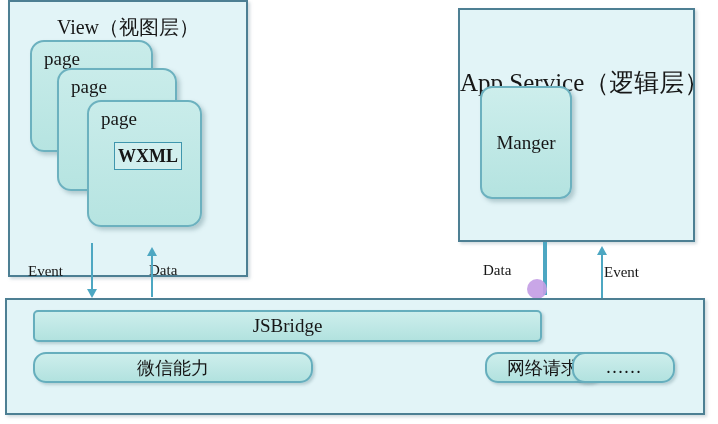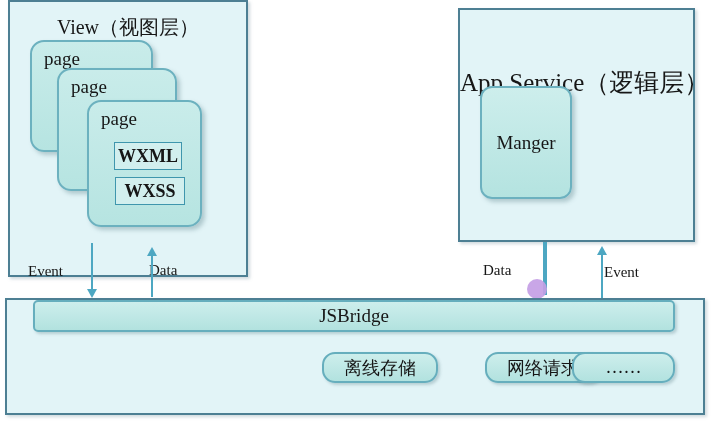--- a/index.html
+++ b/index.html
@@ -63,21 +63,21 @@
     border-radius:12px;
     box-sizing:border-box;
     box-shadow:3px 3px 4px rgba(80,120,130,0.35);
     display:flex;align-items:center;justify-content:center;
     font-size:19px;
   }
   .module-manger{left:20px;top:76px;width:92px;height:113px;}
   .module-api{left:125px;top:62px;width:92px;height:113px;}
   
   .bridge-bar{
-    position:absolute;left:26px;top:0;width:642px;height:32px;
+    position:absolute;left:26px;top:10px;width:509px;height:32px;
     background:linear-gradient(180deg,#cdeeec 0%,#b2e2df 100%);
     border:2px solid #66aebd;border-radius:5px;
     box-sizing:border-box;
     display:flex;align-items:center;justify-content:center;
     font-size:19px;
     box-shadow:2px 2px 3px rgba(80,120,130,0.3);
   }
   .cap-btn{
     position:absolute;top:52px;height:31px;
     background:linear-gradient(180deg,#cdeeec 0%,#b2e2df 100%);
@@ -119,21 +119,20 @@
     <div class="box-title view-title">View（视图层）</div>
     <div class="page-card card-1">
       <span class="card-label">page</span>
     </div>
     <div class="page-card card-2">
       <span class="card-label">page</span>
     </div>
     <div class="page-card card-3">
       <span class="card-label">page</span>
       <div class="inner-rect wxml-rect">WXML</div>
-      <div class="inner-rect wxss-rect">WXSS</div>
     </div>
   </section>
 
   <section class="outer-box app-box">
     <div class="box-title app-title">App Service（逻辑层）</div>
     <div class="module-card module-manger">Manger</div>
   </section>
 
   <div class="conn-label" style="left:28px;top:260px;">Event</div>
   <div class="conn-line" style="left:91px;top:243px;width:2px;height:47px;"></div>
@@ -146,18 +145,18 @@
   <div class="conn-label" style="left:483px;top:259px;">Data</div>
   <div class="conn-line" style="left:543px;top:242px;width:4px;height:53px;"></div>
   <div class="dot-marker"></div>
 
   <div class="conn-label" style="left:604px;top:261px;">Event</div>
   <div class="arrow-head head-up" style="left:597px;top:246px;"></div>
   <div class="conn-line" style="left:601px;top:254px;width:2px;height:45px;"></div>
 
   <section class="outer-box native-box">
     <div class="bridge-bar">JSBridge</div>
-    <div class="cap-btn cap-1">离线存储</div>
+    <div class="cap-btn cap-0">微信能力</div>
     <div class="cap-btn cap-2">网络请求</div>
     <div class="cap-btn cap-3">……</div>
   </section>
 
 </div>
 
 </body></html>

